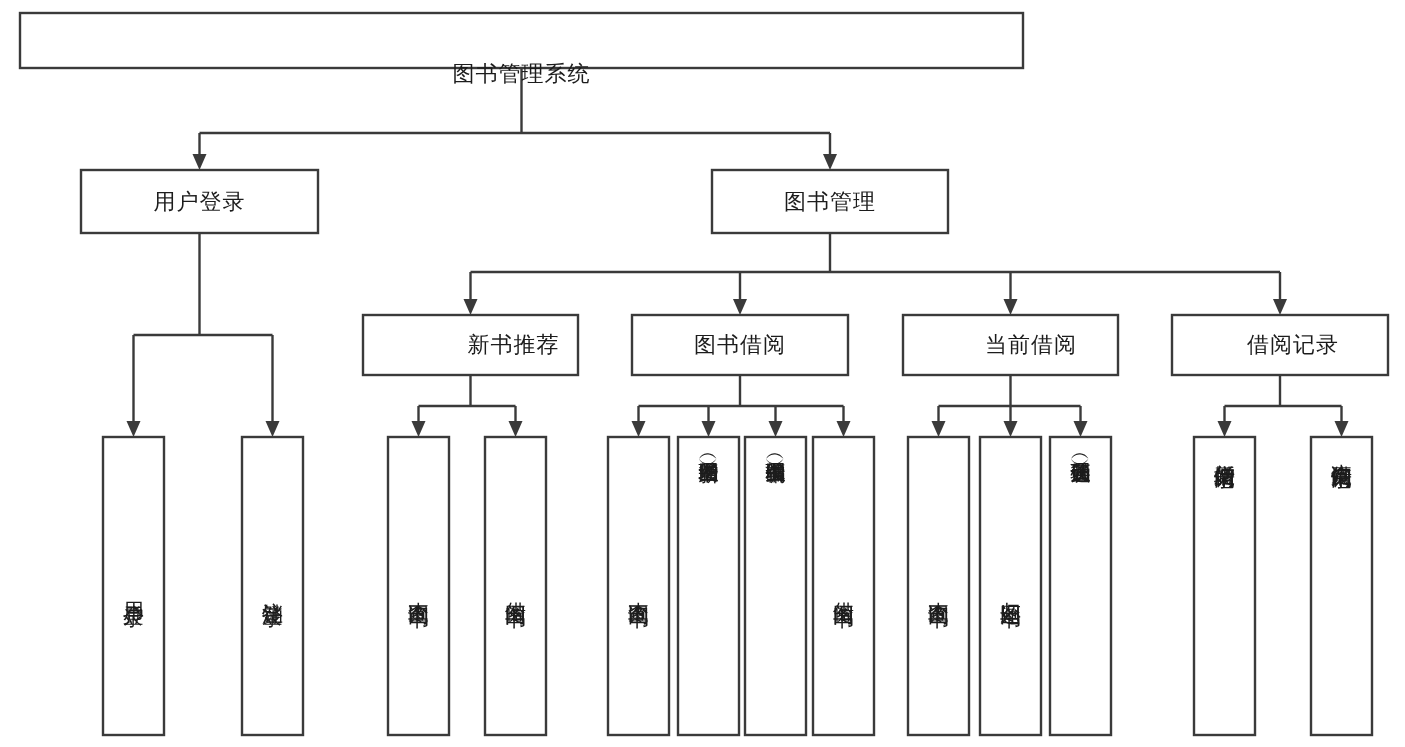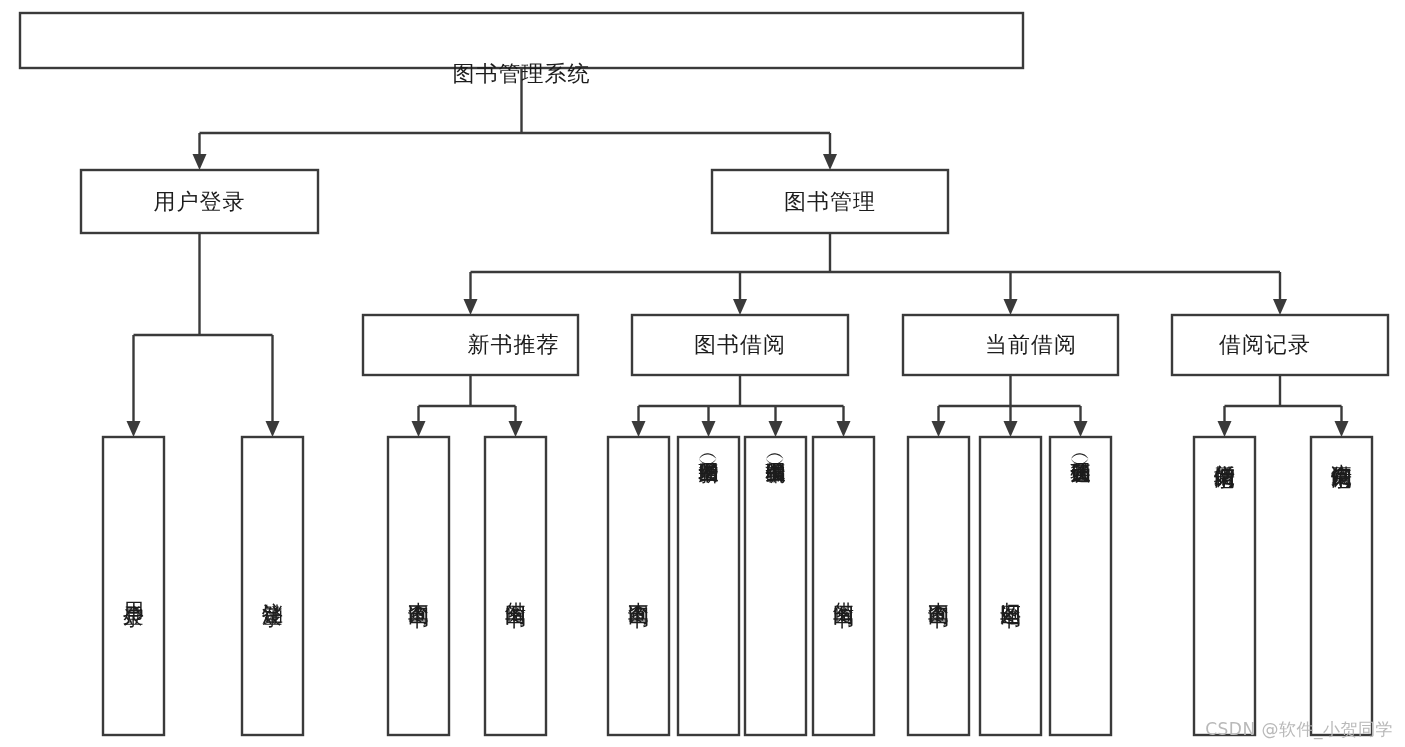--- a/index.html
+++ b/index.html
@@ -178,21 +178,21 @@
       </div>
       <div class="horiz-text-wrap" style="left: 363px; top: 315px; width: 215px; height: 60px; margin-left: 43px;">
         <span class="horiz-text">新书推荐</span>
       </div>
       <div class="horiz-text-wrap" style="left: 632px; top: 315px; width: 216px; height: 60px; border-radius: 27px;">
         <span class="horiz-text">图书借阅</span>
       </div>
       <div class="horiz-text-wrap" style="left: 903px; top: 315px; width: 256px; height: 60px;">
         <span class="horiz-text">当前借阅</span>
       </div>
-      <div class="horiz-text-wrap" style="left: 1157px; top: 315px; width: 216px; height: 60px; border-radius: 16px;">
+      <div class="horiz-text-wrap" style="left: 1185px; top: 315px; width: 216px; height: 60px; border-radius: 16px;">
         <span class="horiz-text">借阅记录</span>
       </div>
       <div class="vert-text-wrap" style="left: 103px; top: 447px; width: 61px; height: 284px; align-items: center;">
         <span class="vert-text">用户登录</span>
       </div>
       <div class="vert-text-wrap" style="left: 242px; top: 447px; width: 61px; height: 284px; align-items: center;">
         <span class="vert-text">注销登录</span>
       </div>
       <div class="vert-text-wrap" style="left: 388px; top: 447px; width: 61px; height: 284px; align-items: center;">
         <span class="vert-text">查询图书</span>
@@ -221,14 +221,13 @@
       <div class="vert-text-wrap" style="left: 1050px; top: 447px; width: 61px; height: 284px;">
         <span class="vert-text" style="font-size: 20px; letter-spacing: 0px;">确认归还（管理员）</span>
       </div>
       <div class="vert-text-wrap" style="left: 1194px; top: 447px; width: 61px; height: 284px;">
         <span class="vert-text" style="font-size: 21px; letter-spacing: 1px;">新增借阅记录</span>
       </div>
       <div class="vert-text-wrap" style="left: 1311px; top: 447px; width: 61px; height: 284px;">
         <span class="vert-text" style="font-size: 21px; letter-spacing: 1px;">查询借阅记录</span>
       </div>
     </div>
-  <div id="watermark">CSDN @软件_小贺同学</div>
 </div>
 
 </body></html>

